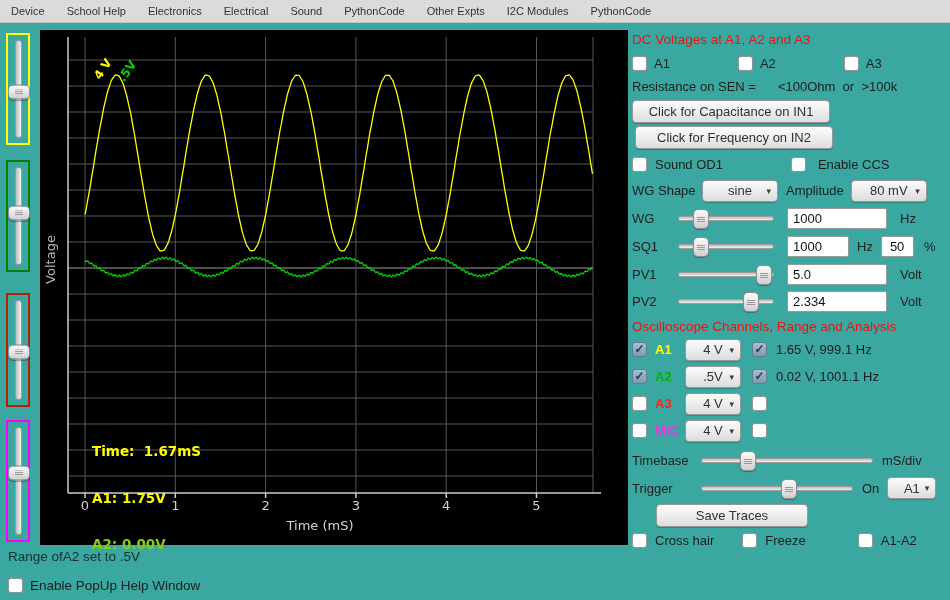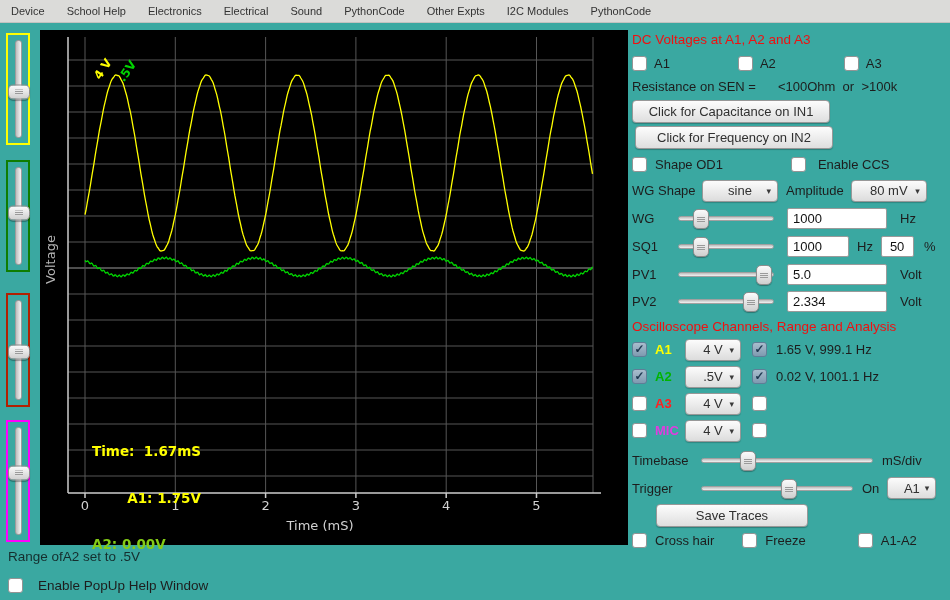--- a/index.html
+++ b/index.html
@@ -14,21 +14,21 @@
   .vthumb::after{content:"";position:absolute;left:6px;right:6px;top:4px;height:5px;background:repeating-linear-gradient(#9a9a9a 0 1px,transparent 1px 2px);}
   
   .scope{position:absolute;left:40px;top:30px;width:588px;height:515px;background:#000;}
   .scope .ylabel{position:absolute;left:-14px;top:222px;transform:rotate(-90deg);color:#b4b4b4;font-size:13px;font-family:"DejaVu Sans",sans-serif;}
   .scope .xlabel{position:absolute;left:0;top:488px;width:560px;text-align:center;color:#d2d2d2;font-size:13px;font-family:"DejaVu Sans",sans-serif;}
   .xtick{position:absolute;top:468px;width:12px;text-align:center;color:#d2d2d2;font-size:13px;font-family:"DejaVu Sans",sans-serif;}
   .range-lab{position:absolute;font-size:12px;font-weight:bold;font-family:"DejaVu Sans",sans-serif;}
   .range-a1{left:52px;top:32px;transform:rotate(-55deg);color:#ffff00;}
   .range-a2{left:76px;top:34px;transform:rotate(-55deg);color:#00d400;}
   .readout{position:absolute;left:52px;top:383px;font-size:13.5px;font-weight:600;line-height:15.5px;font-family:"DejaVu Sans",sans-serif;white-space:pre;}
-  .readout .y{color:#ffff00;text-align:right;}
+  .readout .y{color:#ffff00;}
   .readout .g{color:#84cc16;}
   
   .panel{position:absolute;left:632px;top:30px;width:314px;}
   .prow{display:flex;align-items:center;}
   .lb{font-size:13px;color:#1d1d1d;white-space:pre;}
   .red{color:#ef1111;font-size:13.5px;}
   .cb{position:relative;display:inline-block;width:15px;height:15px;box-sizing:border-box;background:#fff;border:1px solid #949494;border-radius:3px;flex:none;}
   .cb.on{background:linear-gradient(#a9bdcd,#7e9ab0);border-color:#5f7d97;}
   .cb.on::after{content:"\2713";position:absolute;left:1.5px;top:-1.5px;font-size:12px;font-weight:bold;color:#1e3850;}
   .btn{height:23px;box-sizing:border-box;background:linear-gradient(#fdfdfd,#dedede);border:1px solid #989898;border-radius:4px;display:flex;align-items:center;justify-content:center;font-size:13px;color:#303030;box-shadow:0 1px 1px rgba(0,0,0,.25);cursor:default;}
@@ -153,21 +153,21 @@
 
     <div class="prow" style="height:26px;">
       <div class="btn" style="width:198px;">Click for Capacitance on IN1</div>
     </div>
     <div class="prow" style="height:27px;">
       <div class="btn" style="width:198px;margin-left:3px;">Click for Frequency on IN2</div>
     </div>
 
     <div class="prow" style="height:26px;">
       <span class="cb"></span>
-      <span class="lb" style="margin-left:8px;">Shape OD1</span>
+      <span class="lb" style="margin-left:8px;">Sound OD1</span>
       <span class="cb" style="margin-left:68px;"></span>
       <span class="lb" style="margin-left:12px;">Enable CCS</span>
     </div>
 
     <div class="prow" style="height:27px;">
       <span class="lb" style="width:70px;">WG Shape</span>
       <div class="select" style="width:76px;">
         <span>sine</span>
         <span class="arrow">▾</span>
       </div>
@@ -299,16 +299,16 @@
       <span class="lb" style="margin-left:8px;">Freeze</span>
       <span class="cb" style="margin-left:52px;"></span>
       <span class="lb" style="margin-left:8px;">A1-A2</span>
     </div>
 
   </div>
 
   <div class="statusbar">Range ofA2 set to .5V</div>
   <div class="helprow">
     <span class="cb"></span>
-    <span class="lb" style="margin-left:15px;font-size:13.5px;">Enable PopUp Help Window</span>
+    <span class="lb" style="margin-left:7px;font-size:13.5px;">Enable PopUp Help Window</span>
   </div>
 
 </div>
 
 </body></html>

